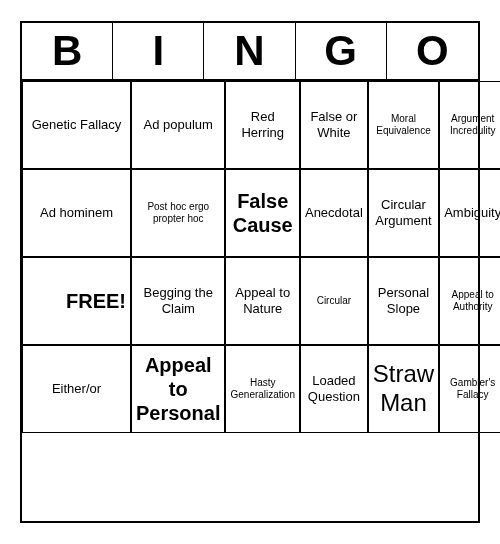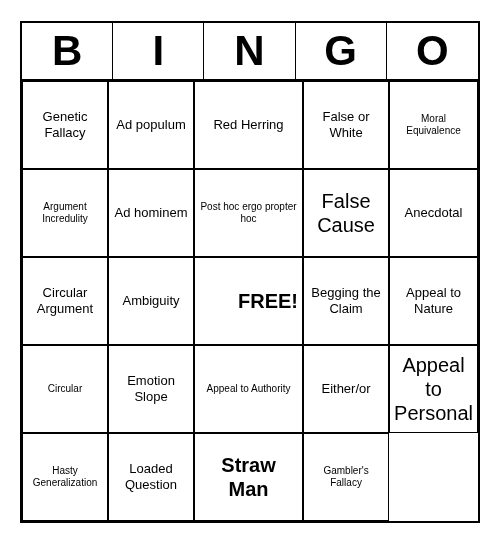--- a/index.html
+++ b/index.html
@@ -24,46 +24,46 @@
     .bingo-header-cell {
       text-align: center;
       font-size: 42px;
       font-weight: bold;
       padding: 4px 0;
       border-right: 1px solid #000;
     }
     .bingo-header-cell:last-child { border-right: none; }
     .bingo-grid {
       display: grid;
-      grid-template-columns: repeat(5, 1fr);
+      grid-template-columns: repeat(6, 1fr);
       grid-template-rows: repeat(5, 1fr);
     }
     .bingo-cell {
       border: 1px solid #000;
       min-height: 88px;
       display: flex;
       align-items: center;
       justify-content: center;
       text-align: center;
       padding: 4px;
       font-size: 13px;
       line-height: 1.2;
     }
     .bingo-cell.free {
       font-size: 20px;
       font-weight: bold;
       padding-left: 43px;
     }
     .bingo-cell.large-text {
       font-size: 20px;
-      font-weight: normal;
+      font-weight: bold;
     }
     .bingo-cell.xl-text {
-      font-size: 20px;
-      font-weight: bold;
+      font-size: 24px;
+      font-weight: normal;
     }
     .bingo-cell.small-text {
       font-size: 10px;
     }
   </style>
 </head>
 <body>
 
 <div class="bingo-card">
   <div class="bingo-header">
@@ -83,21 +83,21 @@
       <div class="bingo-cell">Ad hominem</div>
       <div class="bingo-cell small-text">Post hoc ergo propter hoc</div>
       <div class="bingo-cell large-text">False Cause</div>
       <div class="bingo-cell">Anecdotal</div>
       <div class="bingo-cell">Circular Argument</div>
       <div class="bingo-cell">Ambiguity</div>
       <div class="bingo-cell free">FREE!</div>
       <div class="bingo-cell">Begging the Claim</div>
       <div class="bingo-cell">Appeal to Nature</div>
       <div class="bingo-cell small-text">Circular</div>
-      <div class="bingo-cell">Emotion Slope</div>
+      <div class="bingo-cell">Personal Slope</div>
       <div class="bingo-cell small-text">Appeal to Authority</div>
       <div class="bingo-cell">Either/or</div>
       <div class="bingo-cell large-text">Appeal to Personal</div>
       <div class="bingo-cell small-text">Hasty Generalization</div>
       <div class="bingo-cell">Loaded Question</div>
       <div class="bingo-cell xl-text">Straw Man</div>
       <div class="bingo-cell small-text">Gambler's Fallacy</div>
     </div>
 </div>
 

